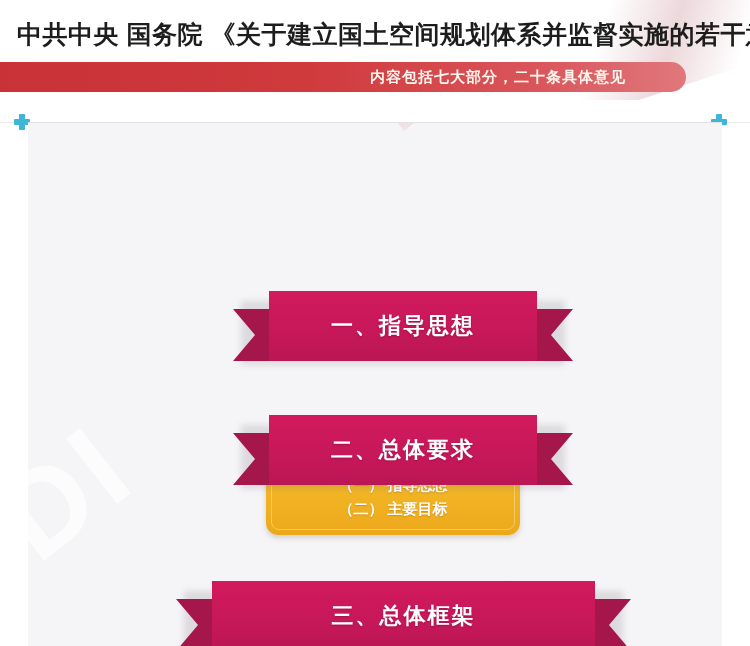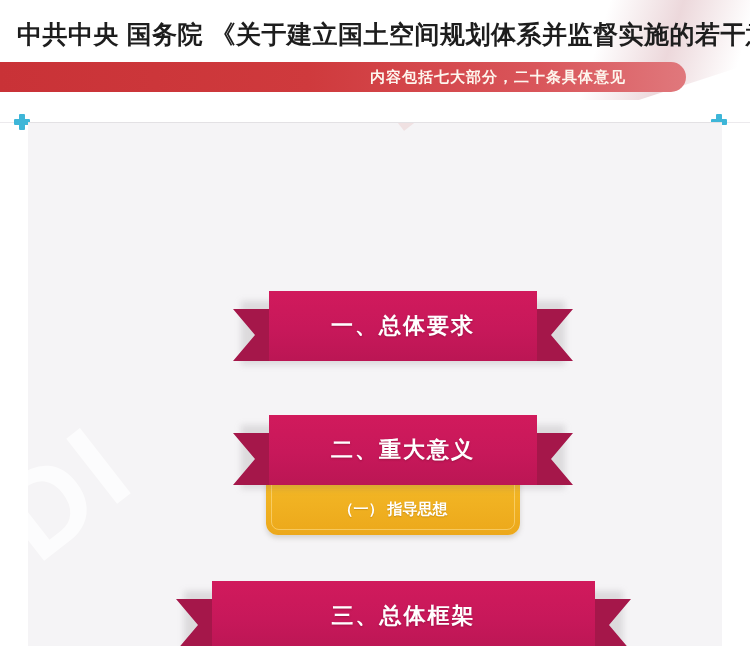--- a/index.html
+++ b/index.html
@@ -250,39 +250,43 @@
       <div class="wm-text b">DI</div>
     </div>
 
     <div class="ribbon" id="section-1">
       <div class="ribbon-shadow"></div>
       <div class="tail left"></div>
       <div class="tail right"></div>
       <div class="fold left"></div>
       <div class="fold right"></div>
       <div class="ribbon-body"></div>
-      <div class="ribbon-label">一、总体要求</div>
+      <div class="ribbon-label">一、指导思想</div>
     </div>
 
     <div class="ybox" id="ybox-2">
       <div class="ybox-list">
         <div class="ybox-item">
           <span class="num">（一）</span>
           <span class="txt">指导思想</span>
+        </div>
+        <div class="ybox-item">
+          <span class="num">（二）</span>
+          <span class="txt">主要目标</span>
         </div>
       </div>
     </div>
     <div class="ribbon" id="section-2">
       <div class="ribbon-shadow"></div>
       <div class="tail left"></div>
       <div class="tail right"></div>
       <div class="fold left"></div>
       <div class="fold right"></div>
       <div class="ribbon-body"></div>
-      <div class="ribbon-label">二、重大意义</div>
+      <div class="ribbon-label">二、总体要求</div>
     </div>
 
     <div class="ybox" id="ybox-3">
       <div class="ybox-list">
         <div class="ybox-item">
           <span class="num">（三）</span>
           <span class="txt">分级分类建立国土空间规划</span>
         </div>
 
       </div>

